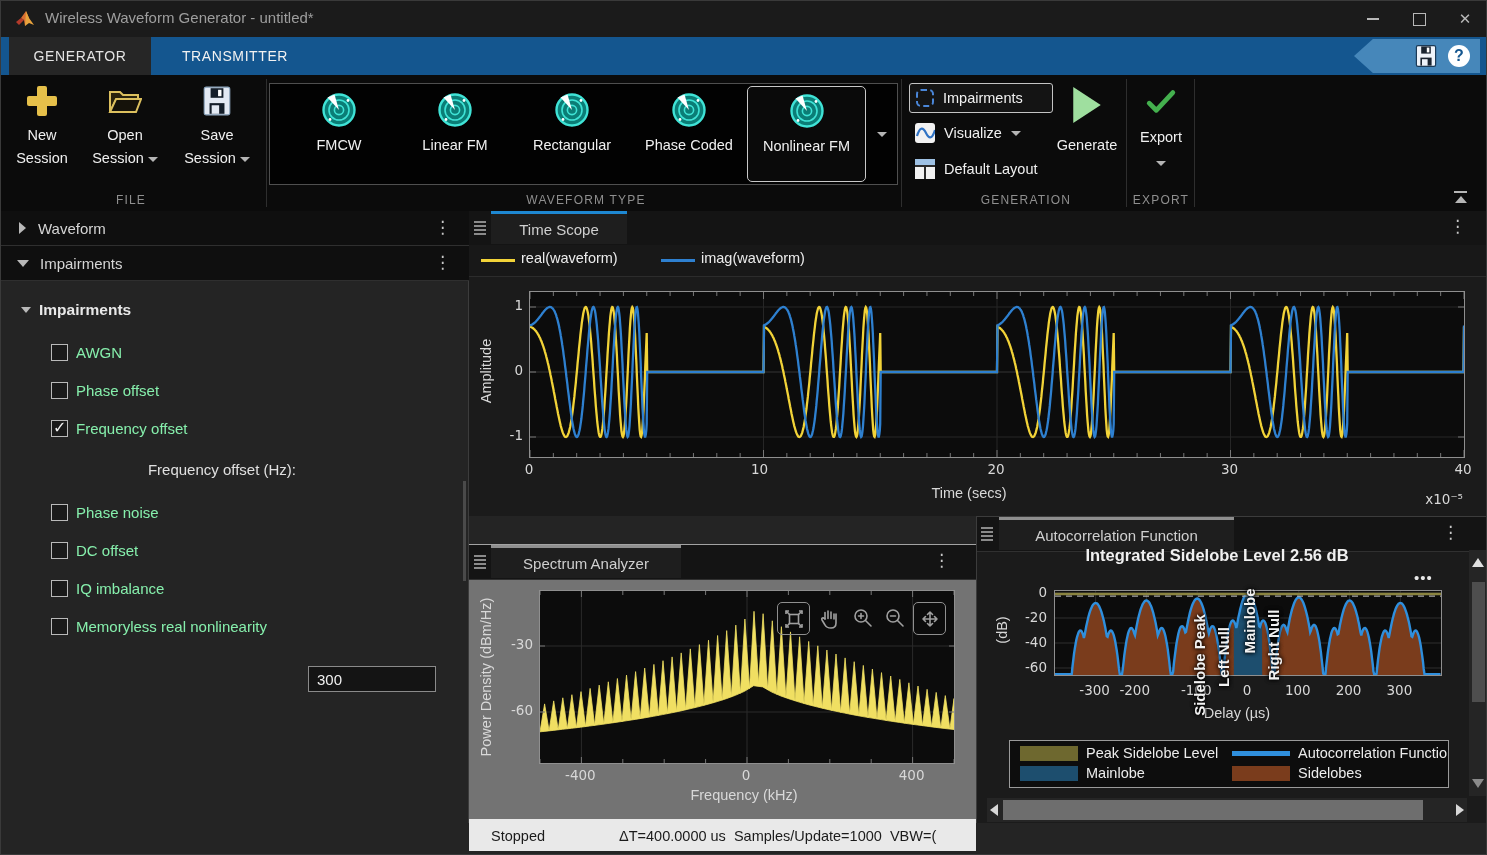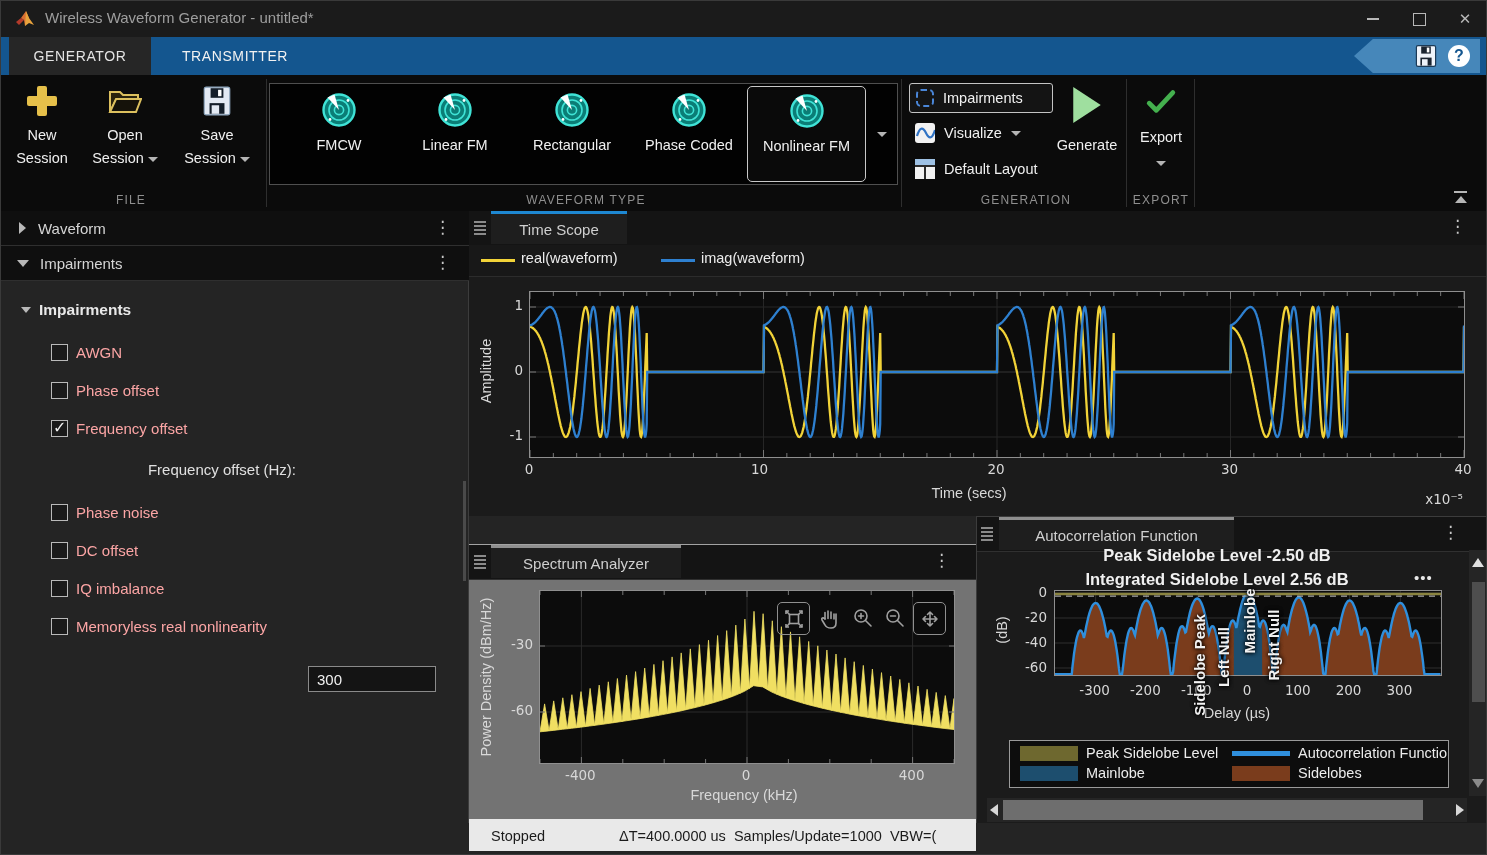--- a/index.html
+++ b/index.html
@@ -45,21 +45,21 @@
   #left-panel{position:absolute;left:0;top:210px;width:468px;height:612px;background:#242424;border-right:1px solid #3c3c3c;box-sizing:border-box;}
   .sec-head{position:absolute;left:0;width:468px;height:34px;background:#0f0f0f;border-bottom:1px solid #2f2f2f;
             display:flex;align-items:center;font-size:15px;color:#d5d5d5;}
   .chev-right{width:0;height:0;border-top:6px solid transparent;border-bottom:6px solid transparent;border-left:7px solid #b9b9b9;margin:0 12px 0 18px;}
   .chev-down{width:0;height:0;border-left:6px solid transparent;border-right:6px solid transparent;border-top:7px solid #b9b9b9;margin:0 11px 0 16px;}
   .chev-down.small{border-left-width:5px;border-right-width:5px;border-top-width:6px;margin:0 8px 0 0;}
   .kebab{position:absolute;right:18px;font-size:17px;color:#c8c8c8;line-height:34px;}
   .cb-row{position:absolute;left:50px;display:flex;align-items:center;gap:8px;height:20px;}
   .cb{width:17px;height:17px;border:1.5px solid #b9b9b9;background:#1a1a1a;box-sizing:border-box;position:relative;}
   .cb.checked::after{content:"✓";position:absolute;left:1px;top:-3px;color:#f2f2f2;font-size:16px;font-weight:bold;}
-  .cb-label{font-size:15px;color:#fca5a5;}
+  .cb-label{font-size:15px;color:#86efac;}
   #freq-input{position:absolute;left:307px;top:455px;width:128px;height:26px;background:#141414;border:1px solid #8a8a8a;
       color:#f0f0f0;font-size:15px;padding:0 8px;font-family:"Liberation Sans",sans-serif;box-sizing:border-box;}
   
   .dockbar{position:absolute;height:34px;background:#141414;border-bottom:1px solid #303030;}
   .dock-tab{position:absolute;top:0;height:33px;background:#1e1e1e;display:flex;align-items:center;justify-content:center;
             font-size:15px;color:#cfcfcf;border-top:3px solid #8f8f8f;box-sizing:border-box;}
   .dock-tab.active{border-top-color:#1e88d2;}
   .grip{position:absolute;width:12px;height:14px;background:repeating-linear-gradient(#8a8a8a 0 2px,transparent 2px 4px);}
   .tick{position:absolute;font-size:13.5px;color:#d8d8d8;font-family:"DejaVu Sans","Liberation Sans",sans-serif;}
   .axlabel{position:absolute;font-size:14.5px;color:#d8d8d8;text-align:center;}
@@ -561,21 +561,20 @@
 
   <div id="ac-panel">
     <div class="dockbar" style="left:0;top:0;width:512px">
       <span class="grip" style="left:4px;top:10px"></span>
       <div class="dock-tab" style="left:22px;width:235px">
         <span>Autocorrelation Function</span>
       </div>
       <span class="kebab" style="right:30px;line-height:32px">⋮</span>
     </div>
     <div id="ac-title">
-      <div>Peak Sidelobe Level -2.50 dB</div>
       <div>Integrated Sidelobe Level 2.56 dB</div>
     </div>
     <div id="ac-menu">•••</div>
     <svg id="ac-svg" class="plot" style="left:77px;top:73px" width="386" height="84">
         <line x1="40.63157894736842" y1="0" x2="40.63157894736842" y2="84" stroke="#2e2e2e" stroke-width="1"></line>
         <line x1="91.42105263157895" y1="0" x2="91.42105263157895" y2="84" stroke="#2e2e2e" stroke-width="1"></line>
         <line x1="142.21052631578948" y1="0" x2="142.21052631578948" y2="84" stroke="#2e2e2e" stroke-width="1"></line>
         <line x1="193" y1="0" x2="193" y2="84" stroke="#2e2e2e" stroke-width="1"></line>
         <line x1="243.78947368421052" y1="0" x2="243.78947368421052" y2="84" stroke="#2e2e2e" stroke-width="1"></line>
         <line x1="294.57894736842104" y1="0" x2="294.57894736842104" y2="84" stroke="#2e2e2e" stroke-width="1"></line>
@@ -587,21 +586,21 @@
         <polygon points="0.0,83.3 0.8,83.3 1.5,83.3 2.3,83.3 3.0,83.3 3.8,83.3 4.6,83.3 5.3,83.3 6.1,83.3 6.9,83.3 7.6,83.3 8.4,83.3 9.1,83.3 9.9,83.3 10.7,83.3 11.4,83.3 12.2,83.3 13.0,83.3 13.7,83.3 14.5,83.3 15.2,83.3 16.0,83.3 16.8,82.9 17.5,75.5 18.3,68.9 19.0,62.9 19.8,57.6 20.6,53.0 21.3,49.1 22.1,45.8 22.9,43.3 23.6,41.3 24.4,40.1 25.1,39.5 25.9,39.6 26.7,40.4 27.4,41.9 28.2,44.0 28.9,46.9 29.7,43.8 30.5,39.5 31.2,35.5 32.0,31.9 32.8,28.5 33.5,25.5 34.3,22.7 35.0,20.3 35.8,18.2 36.6,16.4 37.3,14.9 38.1,13.7 38.9,12.8 39.6,12.3 40.4,12.0 41.1,12.1 41.9,12.4 42.7,13.1 43.4,14.1 44.2,15.4 44.9,17.0 45.7,18.9 46.5,21.1 47.2,23.6 48.0,26.5 48.8,29.6 49.5,33.1 50.3,36.8 51.0,40.9 51.8,45.3 52.6,45.8 53.3,43.3 54.1,41.3 54.9,40.1 55.6,39.5 56.4,39.6 57.1,40.4 57.9,41.9 58.7,44.0 59.4,46.9 60.2,50.3 60.9,54.5 61.7,59.3 62.5,64.8 63.2,71.0 64.0,77.9 64.8,83.3 65.5,83.3 66.3,83.3 67.0,83.3 67.8,77.8 68.6,70.8 69.3,64.3 70.1,58.6 70.9,53.5 71.6,49.1 72.4,45.4 73.1,42.4 73.9,40.0 74.7,38.3 75.4,37.3 76.2,37.0 76.9,37.3 77.7,38.3 78.5,40.0 79.2,42.4 80.0,44.3 80.8,39.8 81.5,35.6 82.3,31.8 83.0,28.2 83.8,25.0 84.6,22.0 85.3,19.4 86.1,17.1 86.9,15.1 87.6,13.4 88.4,12.0 89.1,10.9 89.9,10.1 90.7,9.7 91.4,9.5 92.2,9.7 92.9,10.1 93.7,10.9 94.5,12.0 95.2,13.4 96.0,15.1 96.8,17.1 97.5,19.4 98.3,22.0 99.0,25.0 99.8,28.2 100.6,31.8 101.3,35.6 102.1,39.8 102.8,44.3 103.6,42.4 104.4,40.0 105.1,38.3 105.9,37.3 106.7,37.0 107.4,37.3 108.2,38.3 108.9,40.0 109.7,42.4 110.5,45.4 111.2,49.1 112.0,53.5 112.8,58.6 113.5,64.3 114.3,70.8 115.0,77.8 115.8,83.3 116.6,83.3 117.3,83.3 118.1,81.1 118.8,73.5 119.6,66.7 120.4,60.5 121.1,55.0 121.9,50.1 122.7,46.0 123.4,42.5 124.2,39.7 124.9,37.5 125.7,36.1 126.5,35.3 127.2,35.2 128.0,35.7 128.8,37.0 129.5,38.9 130.3,41.5 131.0,40.9 131.8,36.5 132.6,32.4 133.3,28.7 134.1,25.2 134.8,22.1 135.6,19.2 136.4,16.7 137.1,14.5 137.9,12.6 138.7,11.0 139.4,9.7 140.2,8.7 140.9,8.1 141.7,7.7 142.5,7.6 143.2,7.9 144.0,8.5 144.8,9.3 145.5,10.5 146.3,12.0 147.0,13.8 147.8,15.9 148.6,18.4 149.3,21.1 150.1,24.1 150.8,27.5 151.6,31.2 152.4,35.1 153.1,39.4 153.9,42.5 154.7,39.7 155.4,37.5 156.2,36.1 156.9,35.3 157.7,35.2 158.5,35.7 159.2,37.0 160.0,38.9 160.7,41.5 161.5,44.7 162.3,48.7 163.0,53.3 163.8,58.6 164.6,64.5 165.3,71.2 166.1,78.5 166.8,83.3 167.6,83.3 168.4,80.8 169.1,72.8 169.9,65.5 170.7,58.9 171.4,52.9 172.2,47.6 172.9,43.0 173.7,39.1 174.5,35.8 175.2,33.3 176.0,31.3 176.7,30.1 177.5,29.5 178.3,29.7 179.0,30.4 179.8,31.9 180.6,34.0 181.3,36.9 182.1,33.8 182.8,29.5 183.6,25.5 184.4,21.9 185.1,18.5 185.9,15.5 186.7,12.7 187.4,10.3 188.2,8.2 188.9,6.4 189.7,4.9 190.5,3.7 191.2,2.8 192.0,2.3 192.7,2.0 193.5,2.1 194.3,2.4 195.0,3.1 195.8,4.1 196.6,5.4 197.3,7.0 198.1,8.9 198.8,11.1 199.6,13.6 200.4,16.5 201.1,19.6 201.9,23.1 202.7,26.8 203.4,30.9 204.2,35.3 204.9,35.8 205.7,33.3 206.5,31.3 207.2,30.1 208.0,29.5 208.7,29.7 209.5,30.4 210.3,31.9 211.0,34.0 211.8,36.9 212.6,40.3 213.3,44.5 214.1,49.3 214.8,54.9 215.6,61.0 216.4,67.9 217.1,75.4 217.9,83.3 218.6,83.3 219.4,82.5 220.2,74.7 220.9,67.6 221.7,61.2 222.5,55.5 223.2,50.4 224.0,46.0 224.7,42.3 225.5,39.3 226.3,36.9 227.0,35.2 227.8,34.2 228.6,33.9 229.3,34.2 230.1,35.2 230.8,36.9 231.6,39.3 232.4,41.2 233.1,36.7 233.9,32.5 234.6,28.6 235.4,25.1 236.2,21.8 236.9,18.9 237.7,16.3 238.5,14.0 239.2,11.9 240.0,10.2 240.7,8.9 241.5,7.8 242.3,7.0 243.0,6.5 243.8,6.4 244.6,6.5 245.3,7.0 246.1,7.8 246.8,8.9 247.6,10.2 248.4,11.9 249.1,14.0 249.9,16.3 250.6,18.9 251.4,21.8 252.2,25.1 252.9,28.6 253.7,32.5 254.5,36.7 255.2,41.2 256.0,39.3 256.7,36.9 257.5,35.2 258.3,34.2 259.0,33.9 259.8,34.2 260.6,35.2 261.3,36.9 262.1,39.3 262.8,42.3 263.6,46.0 264.4,50.4 265.1,55.5 265.9,61.2 266.6,67.6 267.4,74.7 268.2,82.5 268.9,83.3 269.7,83.3 270.5,82.9 271.2,75.4 272.0,68.5 272.7,62.4 273.5,56.8 274.3,52.0 275.0,47.8 275.8,44.4 276.5,41.5 277.3,39.4 278.1,37.9 278.8,37.1 279.6,37.0 280.4,37.6 281.1,38.8 281.9,40.8 282.6,43.3 283.4,42.8 284.2,38.4 284.9,34.3 285.7,30.6 286.5,27.1 287.2,24.0 288.0,21.1 288.7,18.6 289.5,16.4 290.3,14.5 291.0,12.9 291.8,11.6 292.5,10.6 293.3,9.9 294.1,9.6 294.8,9.5 295.6,9.8 296.4,10.3 297.1,11.2 297.9,12.4 298.6,13.9 299.4,15.7 300.2,17.8 300.9,20.2 301.7,23.0 302.5,26.0 303.2,29.4 304.0,33.0 304.7,37.0 305.5,41.3 306.3,44.4 307.0,41.5 307.8,39.4 308.5,37.9 309.3,37.1 310.1,37.0 310.8,37.6 311.6,38.8 312.4,40.8 313.1,43.3 313.9,46.6 314.6,50.5 315.4,55.1 316.2,60.4 316.9,66.4 317.7,73.0 318.4,80.3 319.2,83.3 320.0,83.3 320.7,83.3 321.5,82.9 322.3,75.5 323.0,68.9 323.8,62.9 324.5,57.6 325.3,53.0 326.1,49.1 326.8,45.8 327.6,43.3 328.4,41.3 329.1,40.1 329.9,39.5 330.6,39.6 331.4,40.4 332.2,41.9 332.9,44.0 333.7,46.9 334.4,43.8 335.2,39.5 336.0,35.5 336.7,31.9 337.5,28.5 338.3,25.5 339.0,22.7 339.8,20.3 340.5,18.2 341.3,16.4 342.1,14.9 342.8,13.7 343.6,12.8 344.4,12.3 345.1,12.0 345.9,12.1 346.6,12.4 347.4,13.1 348.2,14.1 348.9,15.4 349.7,17.0 350.4,18.9 351.2,21.1 352.0,23.6 352.7,26.5 353.5,29.6 354.3,33.1 355.0,36.8 355.8,40.9 356.5,45.3 357.3,45.8 358.1,43.3 358.8,41.3 359.6,40.1 360.4,39.5 361.1,39.6 361.9,40.4 362.6,41.9 363.4,44.0 364.2,46.9 364.9,50.3 365.7,54.5 366.4,59.3 367.2,64.8 368.0,71.0 368.7,77.9 369.5,83.3 370.3,83.3 371.0,83.3 371.8,83.3 372.5,83.3 373.3,83.3 374.1,83.3 374.8,83.3 375.6,83.3 376.3,83.3 377.1,83.3 377.9,83.3 378.6,83.3 379.4,83.3 380.2,83.3 380.9,83.3 381.7,83.3 382.4,83.3 383.2,83.3 384.0,83.3 384.7,83.3 385.5,83.3 386,84 0,84" fill="#7a3c1c"></polygon>
         <polygon points="178.8,30.1 179.5,31.3 180.3,33.3 181.1,35.8 181.8,35.3 182.6,30.9 183.3,26.8 184.1,23.1 184.9,19.6 185.6,16.5 186.4,13.6 187.2,11.1 187.9,8.9 188.7,7.0 189.4,5.4 190.2,4.1 191.0,3.1 191.7,2.4 192.5,2.1 193.3,2.0 194.0,2.3 194.8,2.8 195.5,3.7 196.3,4.9 197.1,6.4 197.8,8.2 198.6,10.3 199.3,12.7 200.1,15.5 200.9,18.5 201.6,21.9 202.4,25.5 203.2,29.5 203.9,33.8 204.7,36.9 205.4,34.0 206.2,31.9 207.0,30.4 207.2,84 178.8,84" fill="#1d4e6e"></polygon>
         <polyline points="0.0,83.3 0.8,83.3 1.5,83.3 2.3,83.3 3.0,83.3 3.8,83.3 4.6,83.3 5.3,83.3 6.1,83.3 6.9,83.3 7.6,83.3 8.4,83.3 9.1,83.3 9.9,83.3 10.7,83.3 11.4,83.3 12.2,83.3 13.0,83.3 13.7,83.3 14.5,83.3 15.2,83.3 16.0,83.3 16.8,82.9 17.5,75.5 18.3,68.9 19.0,62.9 19.8,57.6 20.6,53.0 21.3,49.1 22.1,45.8 22.9,43.3 23.6,41.3 24.4,40.1 25.1,39.5 25.9,39.6 26.7,40.4 27.4,41.9 28.2,44.0 28.9,46.9 29.7,43.8 30.5,39.5 31.2,35.5 32.0,31.9 32.8,28.5 33.5,25.5 34.3,22.7 35.0,20.3 35.8,18.2 36.6,16.4 37.3,14.9 38.1,13.7 38.9,12.8 39.6,12.3 40.4,12.0 41.1,12.1 41.9,12.4 42.7,13.1 43.4,14.1 44.2,15.4 44.9,17.0 45.7,18.9 46.5,21.1 47.2,23.6 48.0,26.5 48.8,29.6 49.5,33.1 50.3,36.8 51.0,40.9 51.8,45.3 52.6,45.8 53.3,43.3 54.1,41.3 54.9,40.1 55.6,39.5 56.4,39.6 57.1,40.4 57.9,41.9 58.7,44.0 59.4,46.9 60.2,50.3 60.9,54.5 61.7,59.3 62.5,64.8 63.2,71.0 64.0,77.9 64.8,83.3 65.5,83.3 66.3,83.3 67.0,83.3 67.8,77.8 68.6,70.8 69.3,64.3 70.1,58.6 70.9,53.5 71.6,49.1 72.4,45.4 73.1,42.4 73.9,40.0 74.7,38.3 75.4,37.3 76.2,37.0 76.9,37.3 77.7,38.3 78.5,40.0 79.2,42.4 80.0,44.3 80.8,39.8 81.5,35.6 82.3,31.8 83.0,28.2 83.8,25.0 84.6,22.0 85.3,19.4 86.1,17.1 86.9,15.1 87.6,13.4 88.4,12.0 89.1,10.9 89.9,10.1 90.7,9.7 91.4,9.5 92.2,9.7 92.9,10.1 93.7,10.9 94.5,12.0 95.2,13.4 96.0,15.1 96.8,17.1 97.5,19.4 98.3,22.0 99.0,25.0 99.8,28.2 100.6,31.8 101.3,35.6 102.1,39.8 102.8,44.3 103.6,42.4 104.4,40.0 105.1,38.3 105.9,37.3 106.7,37.0 107.4,37.3 108.2,38.3 108.9,40.0 109.7,42.4 110.5,45.4 111.2,49.1 112.0,53.5 112.8,58.6 113.5,64.3 114.3,70.8 115.0,77.8 115.8,83.3 116.6,83.3 117.3,83.3 118.1,81.1 118.8,73.5 119.6,66.7 120.4,60.5 121.1,55.0 121.9,50.1 122.7,46.0 123.4,42.5 124.2,39.7 124.9,37.5 125.7,36.1 126.5,35.3 127.2,35.2 128.0,35.7 128.8,37.0 129.5,38.9 130.3,41.5 131.0,40.9 131.8,36.5 132.6,32.4 133.3,28.7 134.1,25.2 134.8,22.1 135.6,19.2 136.4,16.7 137.1,14.5 137.9,12.6 138.7,11.0 139.4,9.7 140.2,8.7 140.9,8.1 141.7,7.7 142.5,7.6 143.2,7.9 144.0,8.5 144.8,9.3 145.5,10.5 146.3,12.0 147.0,13.8 147.8,15.9 148.6,18.4 149.3,21.1 150.1,24.1 150.8,27.5 151.6,31.2 152.4,35.1 153.1,39.4 153.9,42.5 154.7,39.7 155.4,37.5 156.2,36.1 156.9,35.3 157.7,35.2 158.5,35.7 159.2,37.0 160.0,38.9 160.7,41.5 161.5,44.7 162.3,48.7 163.0,53.3 163.8,58.6 164.6,64.5 165.3,71.2 166.1,78.5 166.8,83.3 167.6,83.3 168.4,80.8 169.1,72.8 169.9,65.5 170.7,58.9 171.4,52.9 172.2,47.6 172.9,43.0 173.7,39.1 174.5,35.8 175.2,33.3 176.0,31.3 176.7,30.1 177.5,29.5 178.3,29.7 179.0,30.4 179.8,31.9 180.6,34.0 181.3,36.9 182.1,33.8 182.8,29.5 183.6,25.5 184.4,21.9 185.1,18.5 185.9,15.5 186.7,12.7 187.4,10.3 188.2,8.2 188.9,6.4 189.7,4.9 190.5,3.7 191.2,2.8 192.0,2.3 192.7,2.0 193.5,2.1 194.3,2.4 195.0,3.1 195.8,4.1 196.6,5.4 197.3,7.0 198.1,8.9 198.8,11.1 199.6,13.6 200.4,16.5 201.1,19.6 201.9,23.1 202.7,26.8 203.4,30.9 204.2,35.3 204.9,35.8 205.7,33.3 206.5,31.3 207.2,30.1 208.0,29.5 208.7,29.7 209.5,30.4 210.3,31.9 211.0,34.0 211.8,36.9 212.6,40.3 213.3,44.5 214.1,49.3 214.8,54.9 215.6,61.0 216.4,67.9 217.1,75.4 217.9,83.3 218.6,83.3 219.4,82.5 220.2,74.7 220.9,67.6 221.7,61.2 222.5,55.5 223.2,50.4 224.0,46.0 224.7,42.3 225.5,39.3 226.3,36.9 227.0,35.2 227.8,34.2 228.6,33.9 229.3,34.2 230.1,35.2 230.8,36.9 231.6,39.3 232.4,41.2 233.1,36.7 233.9,32.5 234.6,28.6 235.4,25.1 236.2,21.8 236.9,18.9 237.7,16.3 238.5,14.0 239.2,11.9 240.0,10.2 240.7,8.9 241.5,7.8 242.3,7.0 243.0,6.5 243.8,6.4 244.6,6.5 245.3,7.0 246.1,7.8 246.8,8.9 247.6,10.2 248.4,11.9 249.1,14.0 249.9,16.3 250.6,18.9 251.4,21.8 252.2,25.1 252.9,28.6 253.7,32.5 254.5,36.7 255.2,41.2 256.0,39.3 256.7,36.9 257.5,35.2 258.3,34.2 259.0,33.9 259.8,34.2 260.6,35.2 261.3,36.9 262.1,39.3 262.8,42.3 263.6,46.0 264.4,50.4 265.1,55.5 265.9,61.2 266.6,67.6 267.4,74.7 268.2,82.5 268.9,83.3 269.7,83.3 270.5,82.9 271.2,75.4 272.0,68.5 272.7,62.4 273.5,56.8 274.3,52.0 275.0,47.8 275.8,44.4 276.5,41.5 277.3,39.4 278.1,37.9 278.8,37.1 279.6,37.0 280.4,37.6 281.1,38.8 281.9,40.8 282.6,43.3 283.4,42.8 284.2,38.4 284.9,34.3 285.7,30.6 286.5,27.1 287.2,24.0 288.0,21.1 288.7,18.6 289.5,16.4 290.3,14.5 291.0,12.9 291.8,11.6 292.5,10.6 293.3,9.9 294.1,9.6 294.8,9.5 295.6,9.8 296.4,10.3 297.1,11.2 297.9,12.4 298.6,13.9 299.4,15.7 300.2,17.8 300.9,20.2 301.7,23.0 302.5,26.0 303.2,29.4 304.0,33.0 304.7,37.0 305.5,41.3 306.3,44.4 307.0,41.5 307.8,39.4 308.5,37.9 309.3,37.1 310.1,37.0 310.8,37.6 311.6,38.8 312.4,40.8 313.1,43.3 313.9,46.6 314.6,50.5 315.4,55.1 316.2,60.4 316.9,66.4 317.7,73.0 318.4,80.3 319.2,83.3 320.0,83.3 320.7,83.3 321.5,82.9 322.3,75.5 323.0,68.9 323.8,62.9 324.5,57.6 325.3,53.0 326.1,49.1 326.8,45.8 327.6,43.3 328.4,41.3 329.1,40.1 329.9,39.5 330.6,39.6 331.4,40.4 332.2,41.9 332.9,44.0 333.7,46.9 334.4,43.8 335.2,39.5 336.0,35.5 336.7,31.9 337.5,28.5 338.3,25.5 339.0,22.7 339.8,20.3 340.5,18.2 341.3,16.4 342.1,14.9 342.8,13.7 343.6,12.8 344.4,12.3 345.1,12.0 345.9,12.1 346.6,12.4 347.4,13.1 348.2,14.1 348.9,15.4 349.7,17.0 350.4,18.9 351.2,21.1 352.0,23.6 352.7,26.5 353.5,29.6 354.3,33.1 355.0,36.8 355.8,40.9 356.5,45.3 357.3,45.8 358.1,43.3 358.8,41.3 359.6,40.1 360.4,39.5 361.1,39.6 361.9,40.4 362.6,41.9 363.4,44.0 364.2,46.9 364.9,50.3 365.7,54.5 366.4,59.3 367.2,64.8 368.0,71.0 368.7,77.9 369.5,83.3 370.3,83.3 371.0,83.3 371.8,83.3 372.5,83.3 373.3,83.3 374.1,83.3 374.8,83.3 375.6,83.3 376.3,83.3 377.1,83.3 377.9,83.3 378.6,83.3 379.4,83.3 380.2,83.3 380.9,83.3 381.7,83.3 382.4,83.3 383.2,83.3 384.0,83.3 384.7,83.3 385.5,83.3" fill="none" stroke="#2f8fdd" stroke-width="2.4"></polyline>
         <line x1="0" y1="3" x2="386" y2="3" stroke="#8a8440" stroke-width="2.4"></line>
         <line x1="0" y1="5.125" x2="386" y2="5.125" stroke="#c8c8c8" stroke-width="1" stroke-dasharray="6,5"></line>
       </svg>
     <div class="axlabel rot" style="left:3px;top:105px;width:44px">(dB)</div>
     <div class="axlabel" style="left:195px;top:188px;width:130px">Delay (µs)</div>
     <div id="ac-ticks">
         <div class="tick" style="left: 91.6316px; top: 165px; width: 52px; text-align: center;">-300</div>
-        <div class="tick" style="left: 142.421px; top: 165px; width: 52px; text-align: center;">-200</div>
+        <div class="tick" style="left: 142.421px; top: 165px; width: 52px; text-align: left;">-200</div>
         <div class="tick" style="left: 193.211px; top: 165px; width: 52px; text-align: center;">-100</div>
         <div class="tick" style="left: 244px; top: 165px; width: 52px; text-align: center;">0</div>
         <div class="tick" style="left: 294.789px; top: 165px; width: 52px; text-align: center;">100</div>
         <div class="tick" style="left: 345.579px; top: 165px; width: 52px; text-align: center;">200</div>
         <div class="tick" style="left: 396.368px; top: 165px; width: 52px; text-align: center;">300</div>
         <div class="tick" style="left: 36px; top: 67px; width: 34px; text-align: right;">0</div>
         <div class="tick" style="left: 36px; top: 92px; width: 34px; text-align: right;">-20</div>
         <div class="tick" style="left: 36px; top: 117px; width: 34px; text-align: right;">-40</div>
         <div class="tick" style="left: 36px; top: 142px; width: 34px; text-align: right;">-60</div>
       </div>

